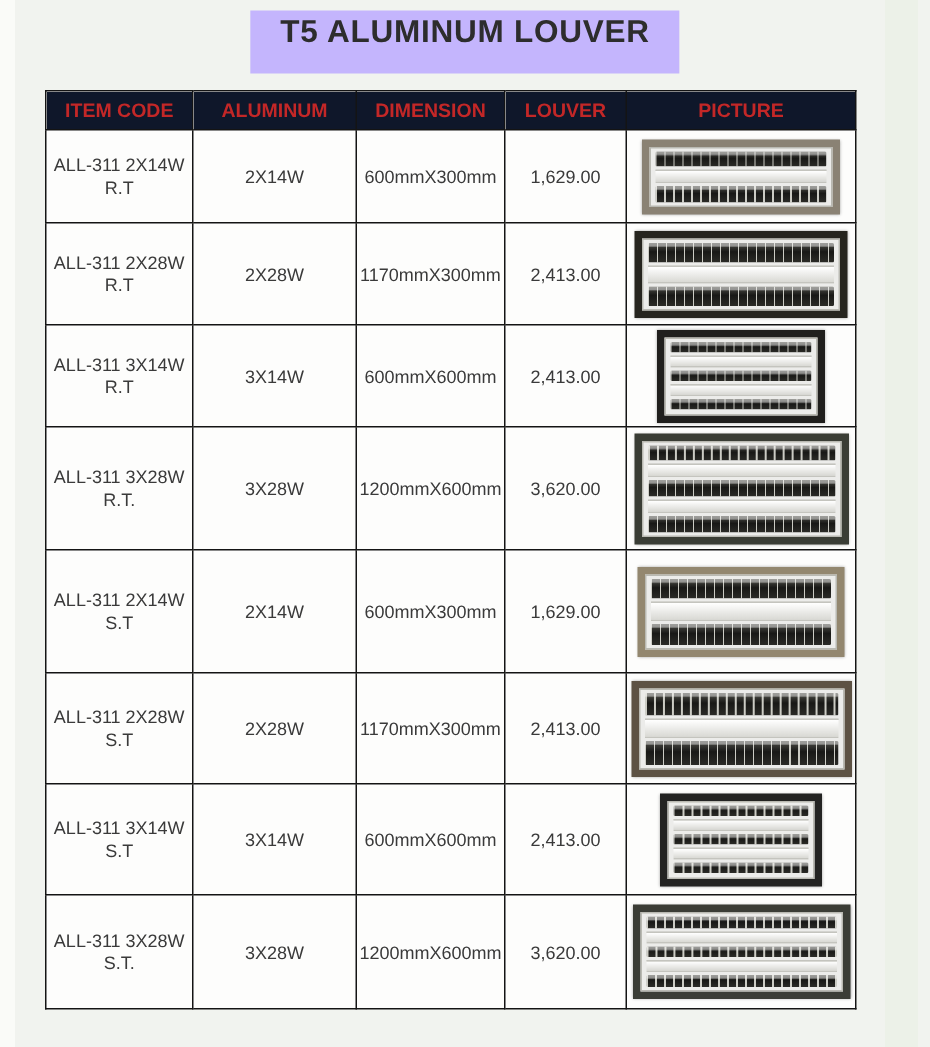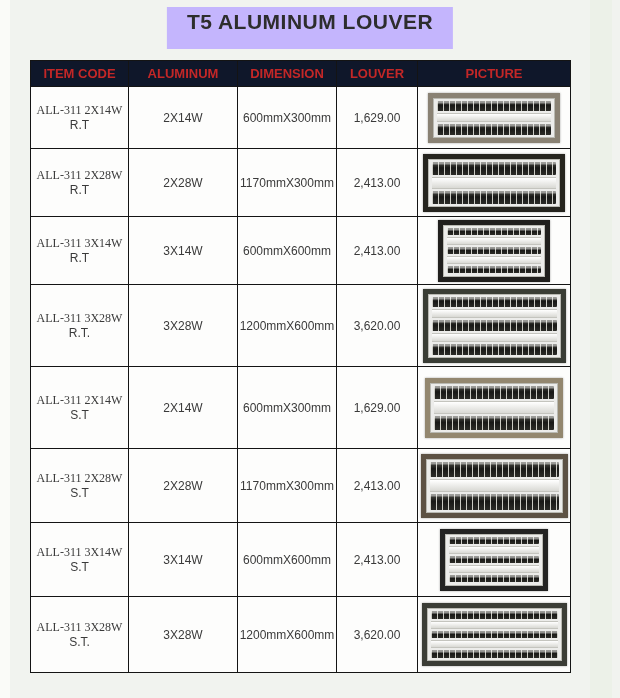--- a/index.html
+++ b/index.html
@@ -45,21 +45,21 @@
     color:#c32727;
     font-size:13px;
     font-weight:bold;
     background:#0f172a;
   }
   td.cell{
     color:#3a3a3a;
     font-size:12px;
     background:#fdfdfc;
   }
-  td.cell .l1{line-height:15px;font-family:Liberation Serif, serif;}
+  td.cell .l1{line-height:15px;}
   td.cell .l2{line-height:15px;}
   td.pic-cell{background:#fdfdfc;}
   .photo{
     margin:0 auto;
     display:flex;align-items:center;justify-content:center;
     box-shadow:0 0 2px rgba(0,0,0,.35);
   }
   .fixture{
     width:calc(100% - 10px);
     height:calc(100% - 10px);

